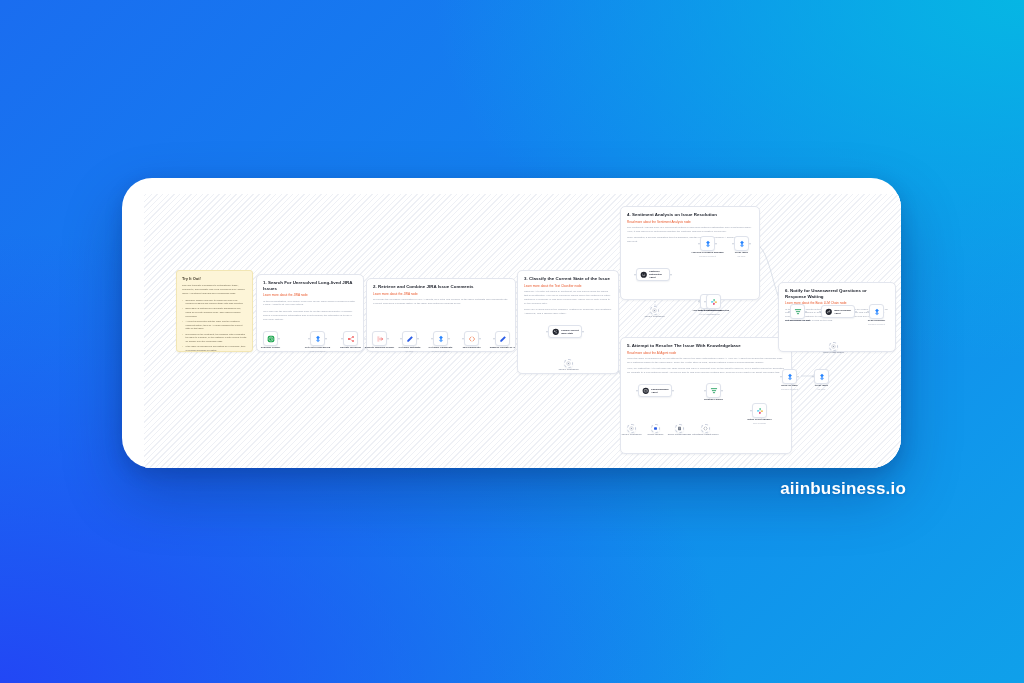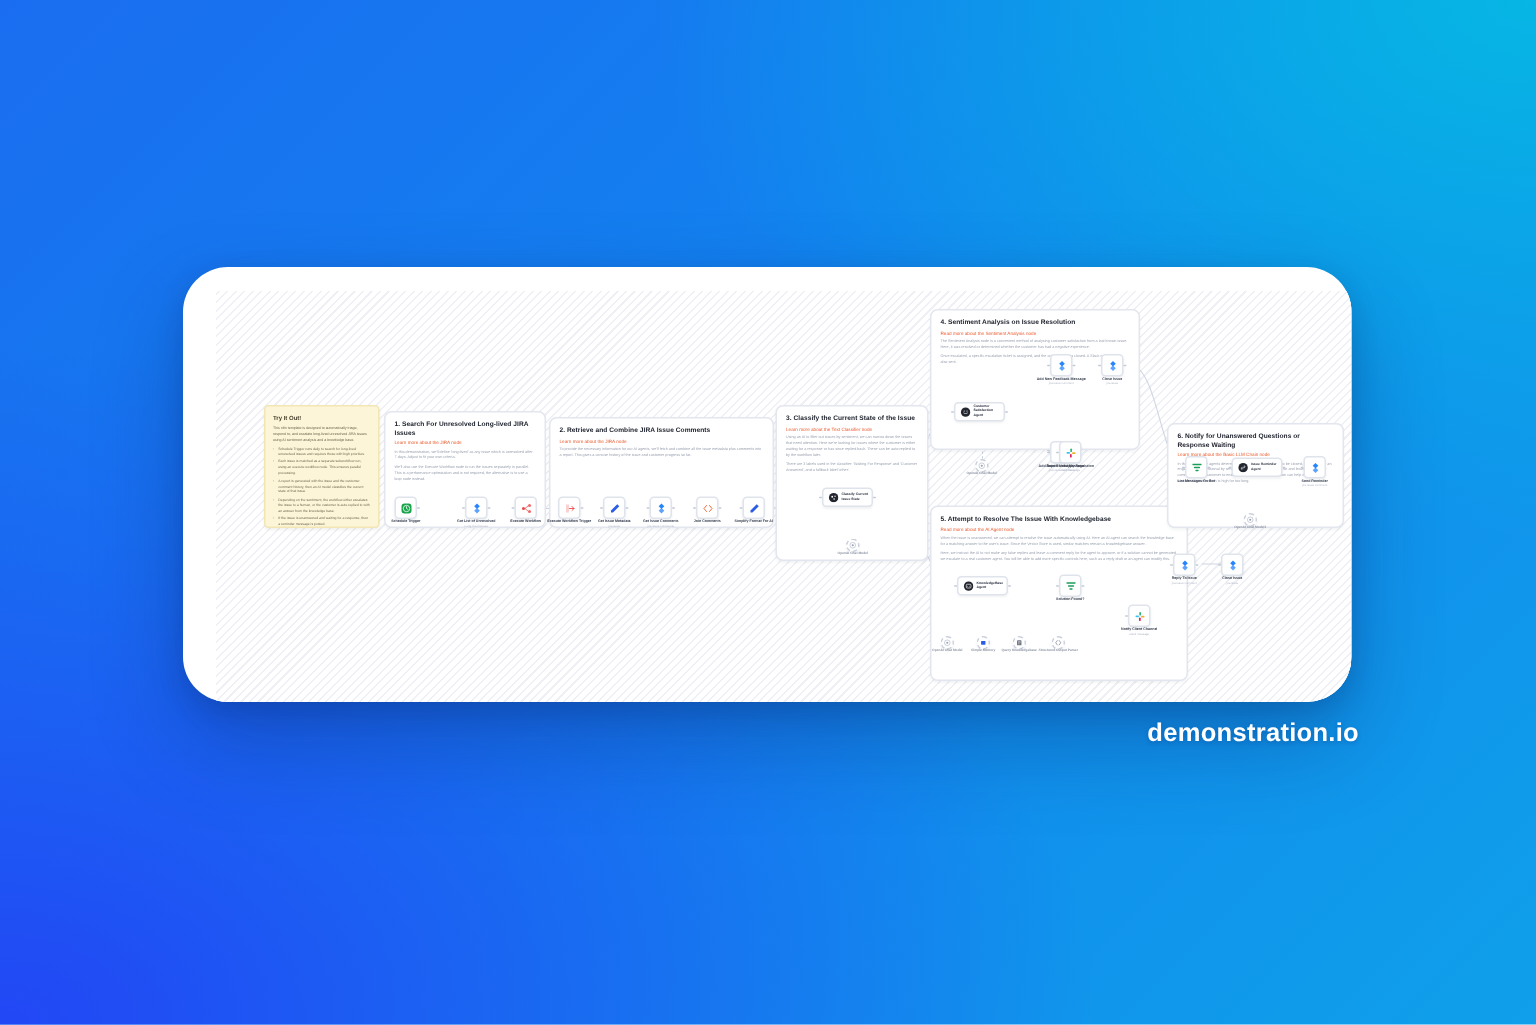--- a/index.html
+++ b/index.html
@@ -464,13 +464,13 @@
         <path d="M12 2l5.6 5.6L12 13.2 6.4 7.6z" fill="#2684ff"></path>
         <path d="M12 10.8l5.6 5.6L12 22l-5.6-5.6z" fill="#2684ff" opacity=".75"></path>
       </svg>
       <span class="lbl">Send Reminder</span>
       <span class="sub">jira issue comment</span>
     </div>
 
   </div>
 </div>
 
-<div id="watermark">demonstration.io</div>
+<div id="watermark">aiinbusiness.io</div>
 
 </body></html>

